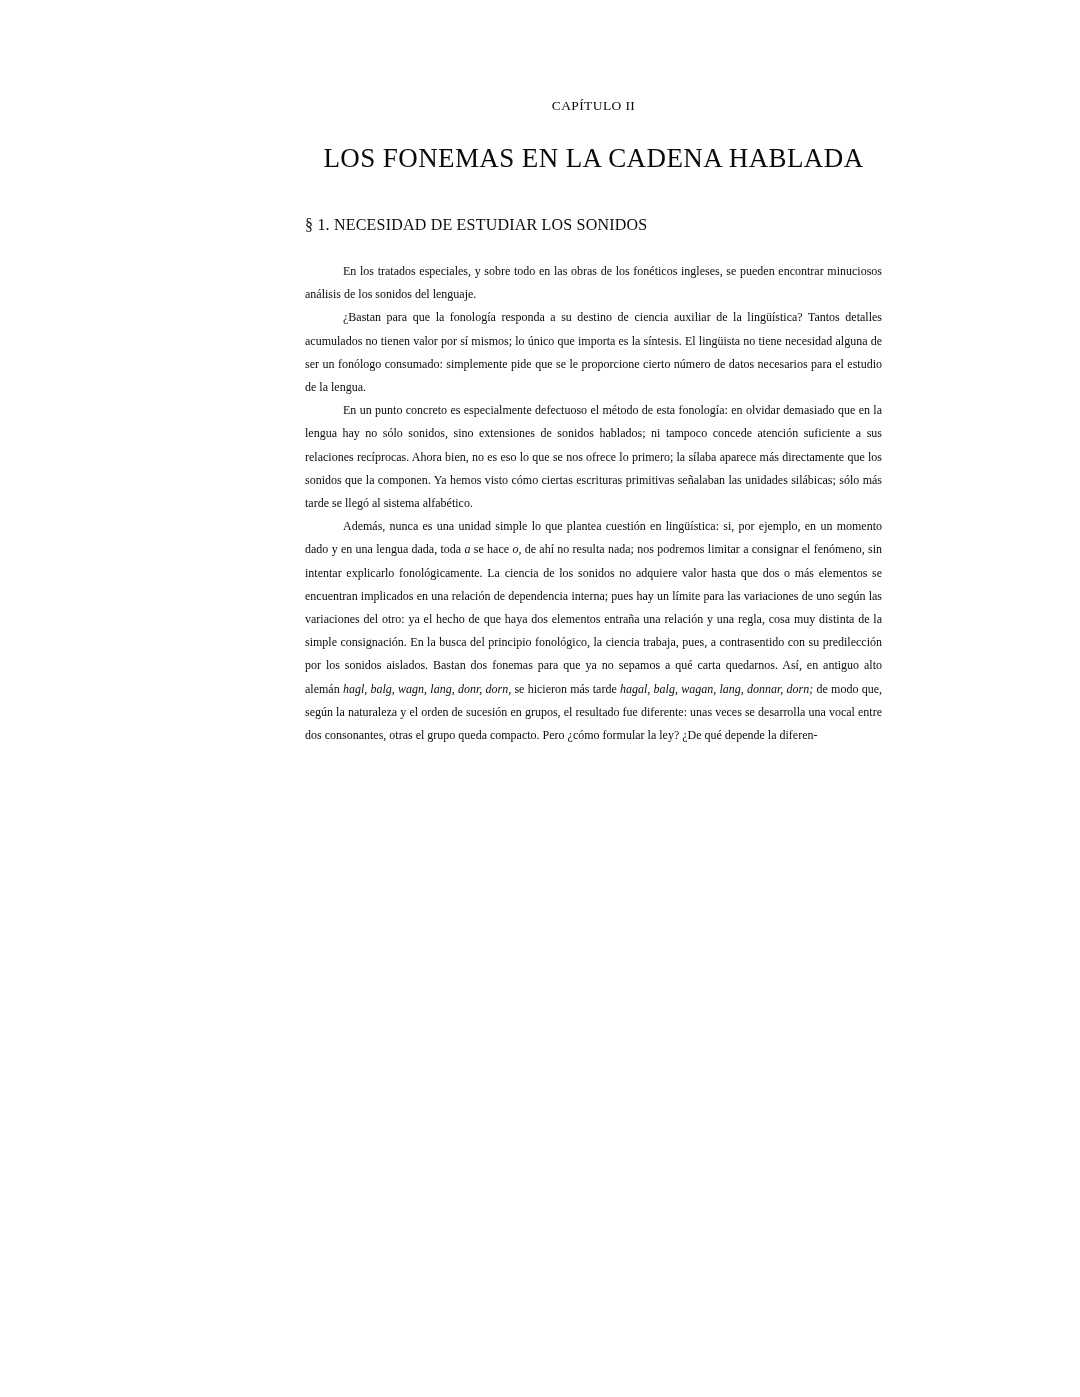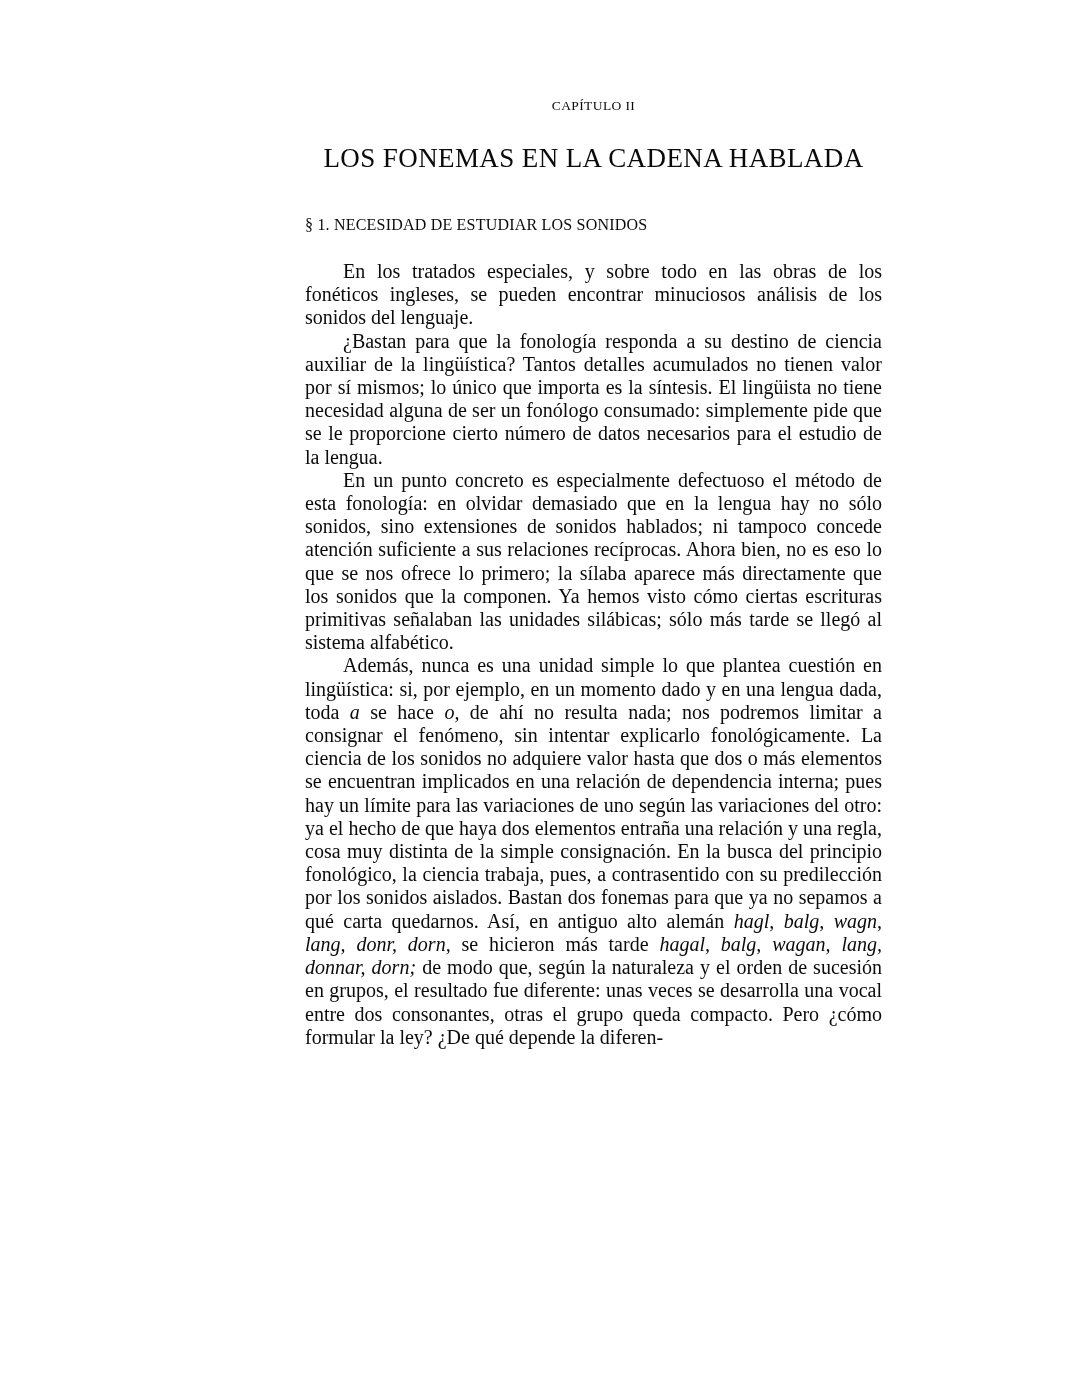--- a/index.html
+++ b/index.html
@@ -44,21 +44,21 @@
     margin-top: 46px;
     font-size: 16px;
     line-height: 17px;
     letter-spacing: 0.2px;
   }
   .section-heading .line2 {
     padding-left: 33px;
   }
   .body-paragraphs {
     margin-top: 27px;
-    font-size: 20px;
+    font-size: 12px;
     line-height: 23.2px;
     text-align: justify;
   }
   .body-paragraphs p.para {
     margin: 0;
     padding: 0;
     text-indent: 38px;
   }
   .body-paragraphs .it {
     font-style: italic;

